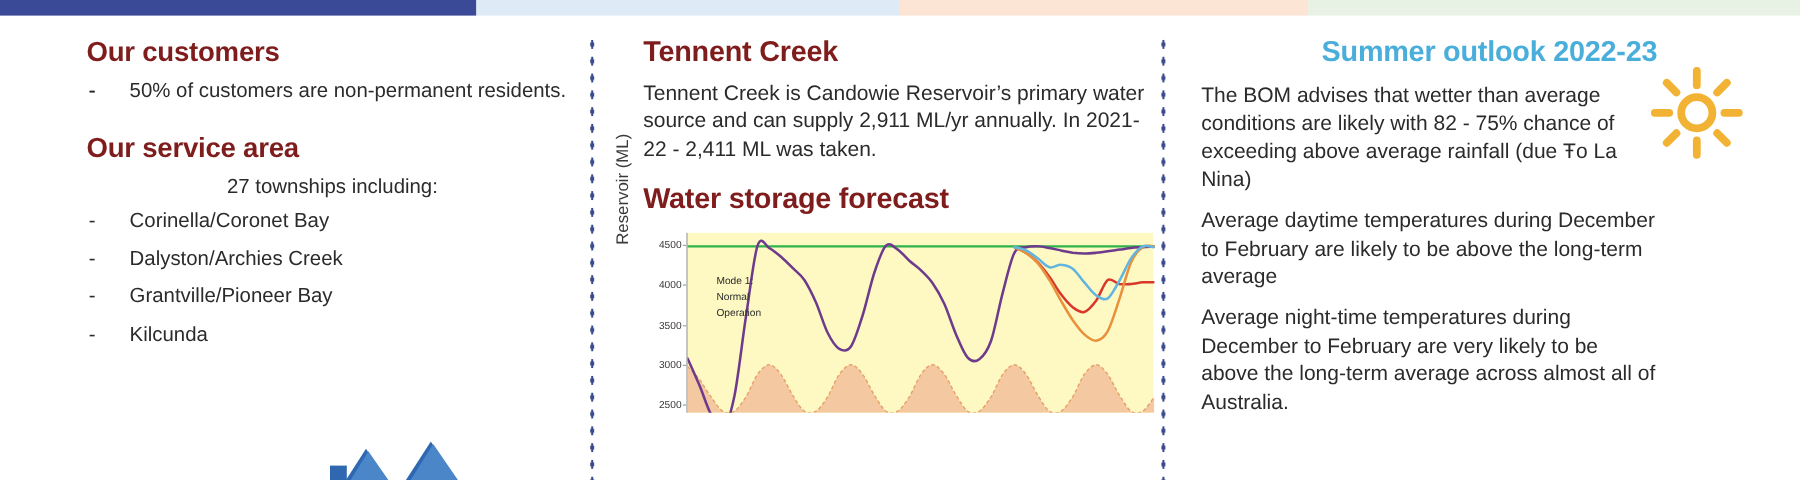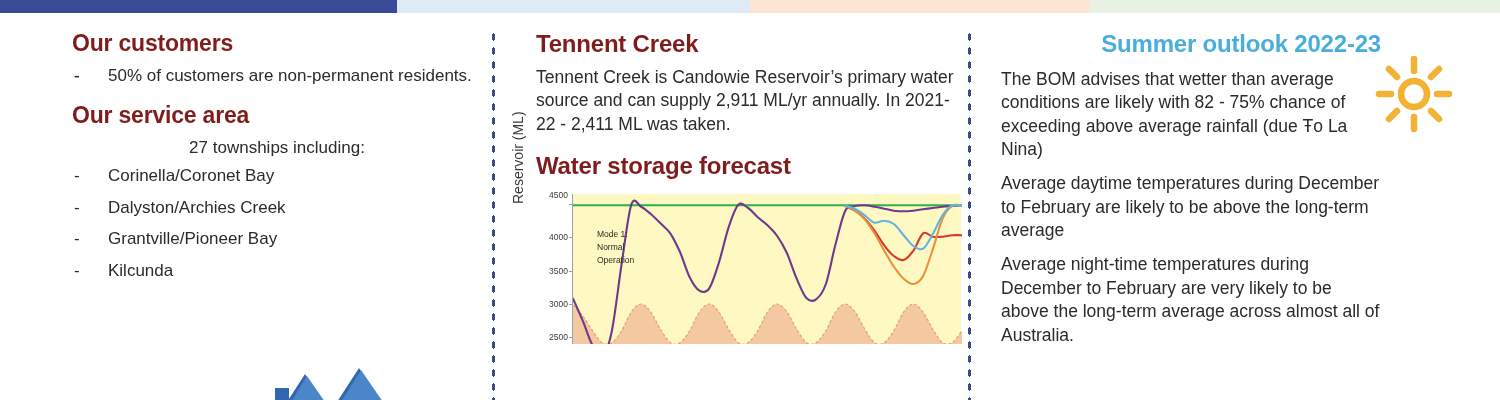--- a/index.html
+++ b/index.html
@@ -75,21 +75,21 @@
   <div class="divider" id="divider-1"></div>
   <div class="divider" id="divider-2"></div>
 
   <div class="col" id="col-left">
     <h2 class="heading">Our customers</h2>
     <ul class="dashlist" id="customers-list">
         <li><span class="dash">-</span></li>
         <li><span class="dash">-</span><span>50% of customers are non-permanent residents.</span></li>
       </ul>
 
-    <h2 class="heading" style="margin-top:14px;">Our service area</h2>
+    <h2 class="heading" style="margin-top:22px;">Our service area</h2>
     <div class="sub-note">27 townships including:</div>
     <ul class="dashlist" id="townships-list">
         <li><span class="dash">-</span><span>Corinella/Coronet Bay</span></li>
         <li><span class="dash">-</span><span>Dalyston/Archies Creek</span></li>
         <li><span class="dash">-</span><span>Grantville/Pioneer Bay</span></li>
         <li><span class="dash">-</span><span>Kilcunda</span></li>
       </ul>
   </div>
 
   <svg class="mountains" viewBox="0 0 110 34">
@@ -104,21 +104,21 @@
     <h2 class="heading">Tennent Creek</h2>
     <div class="para">Tennent Creek is Candowie Reservoir’s primary water source and can supply 2,911 ML/yr annually.  In 2021-22 - 2,411 ML was taken.</div>
 
     <h2 class="heading" style="margin-top:16px;">Water storage forecast</h2>
 
     <div class="chart-wrap">
       <div class="chart-ylabel">
         <span class="chart-ylabel-inner">Reservoir (ML)</span>
       </div>
       <div class="ticks" id="chart-ticks">
-          <div class="tick" style="top: 1px;">4500</div>
+          <div class="tick" style="top: 10px;">4500</div>
           <div class="tickmark" style="top: 10px;"></div>
           <div class="tick" style="top: 43.3333px;">4000</div>
           <div class="tickmark" style="top: 43.3333px;"></div>
           <div class="tick" style="top: 76.6667px;">3500</div>
           <div class="tickmark" style="top: 76.6667px;"></div>
           <div class="tick" style="top: 110px;">3000</div>
           <div class="tickmark" style="top: 110px;"></div>
           <div class="tick" style="top: 143.333px;">2500</div>
           <div class="tickmark" style="top: 143.333px;"></div>
         </div>

